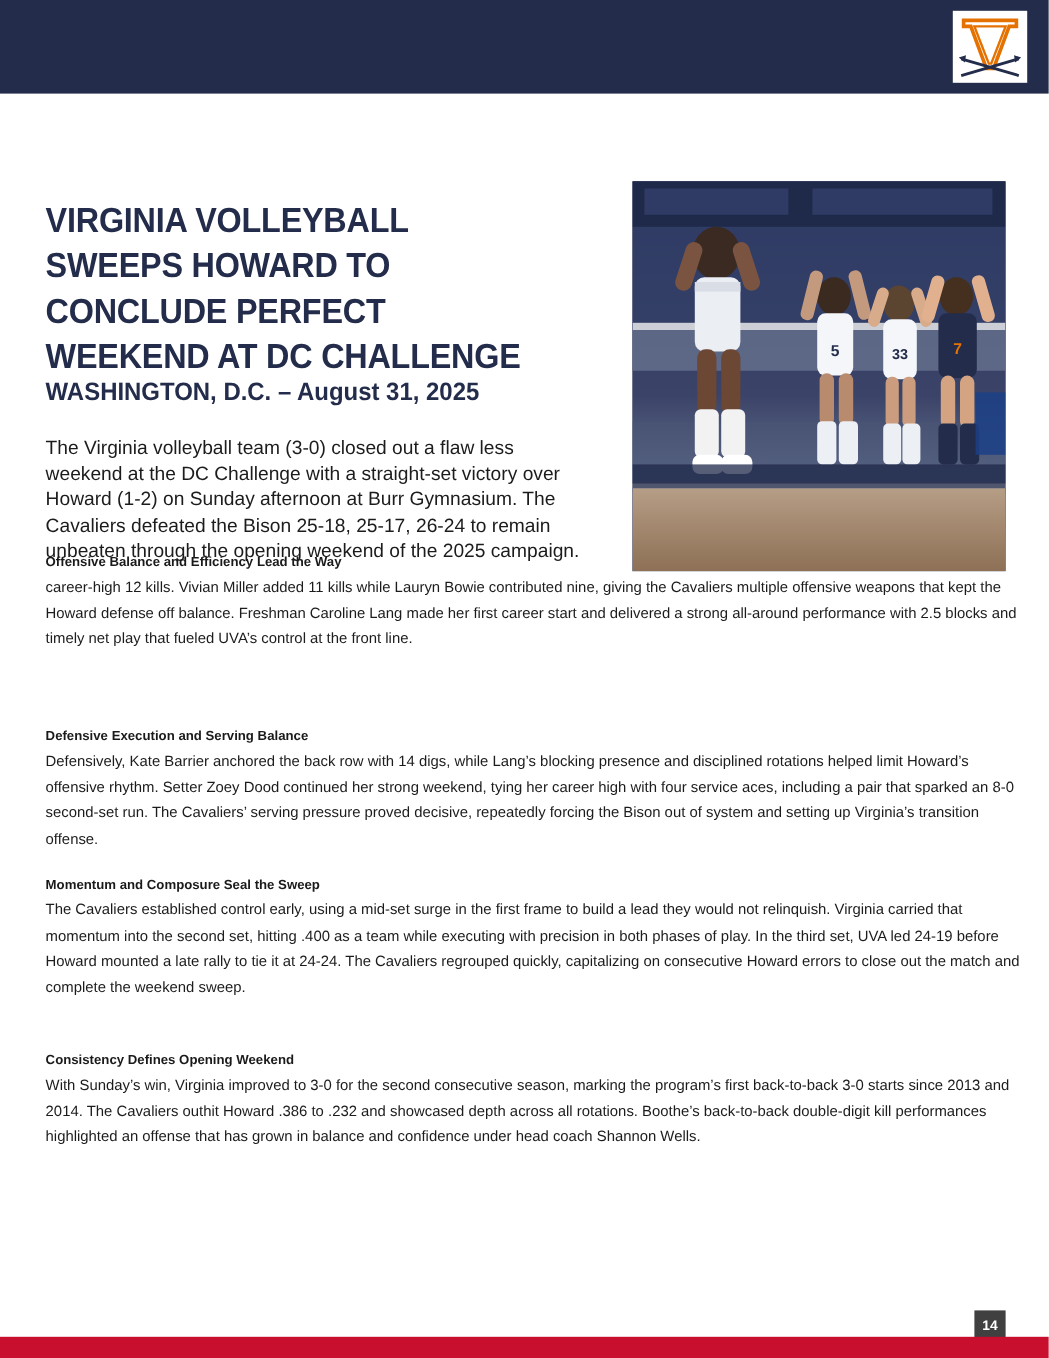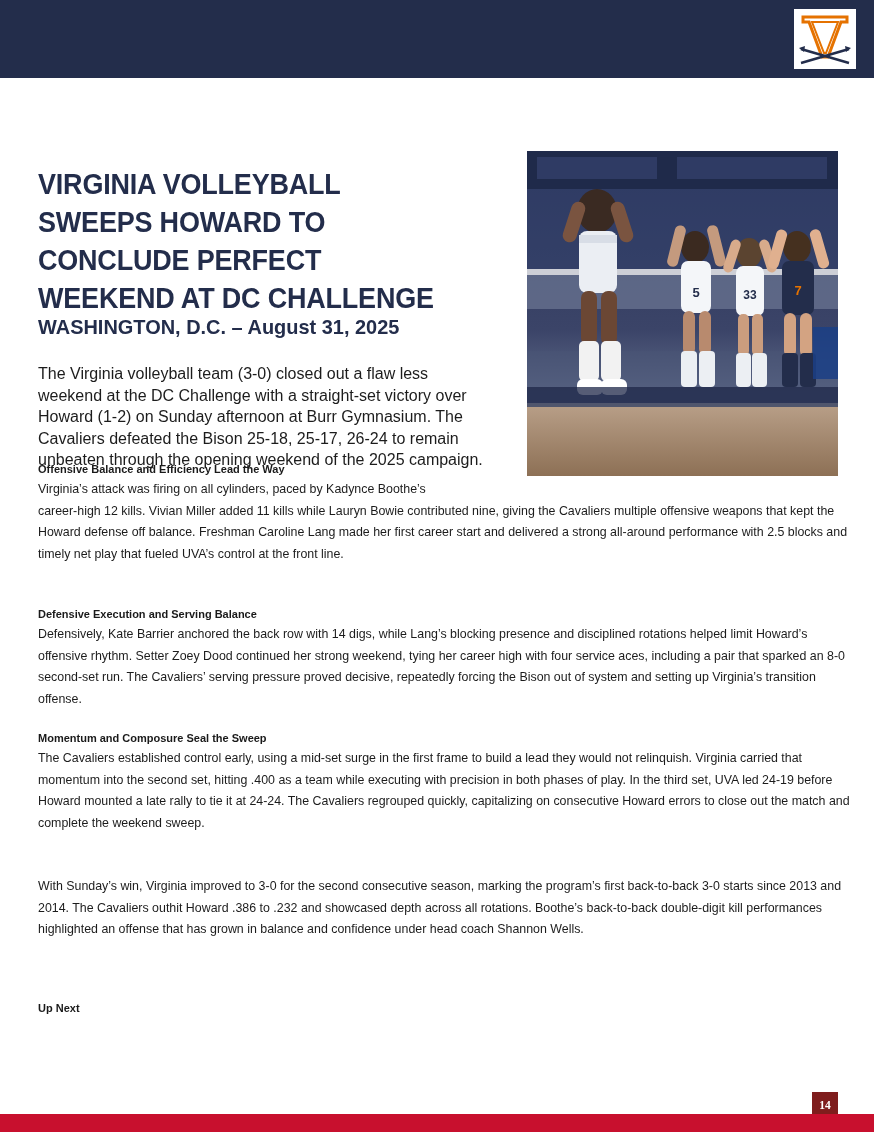--- a/index.html
+++ b/index.html
@@ -119,28 +119,27 @@
   .sec-consistency { top: 798px; }
   .sec-upnext   { top: 922px; }
 
   
   .page-num {
     position: absolute;
     right: 36px;
     bottom: 14px;
     width: 26px;
     height: 26px;
-    background: #7f1d1d;
+    background: #404040;
     color: #ffffff;
     font-size: 11.5px;
     font-weight: bold;
     display: flex;
     align-items: center;
     justify-content: center;
-    font-family: Liberation Serif, serif;
   }
   .footer-bar {
     position: absolute;
     left: 0;
     bottom: 0;
     width: 874px;
     height: 18px;
     background: #c8102e;
   }
 </style>
@@ -246,39 +245,38 @@
       </g>
 
       <rect x="0" y="236" width="311" height="20" fill="#1d2748" opacity="0.75"></rect>
       <rect x="286" y="176" width="25" height="52" fill="#1b3f86" opacity="0.85"></rect>
     </svg>
   </div>
 
   <div class="section sec-offense">
     <div class="sec-title">Offensive Balance and Efficiency Lead the Way</div>
     <div class="sec-body">
-      <span class="first-line">Virginia’s attack was firing on all cylinders, paced by Kadynce Boothe’s</span>
       <span>career-high 12 kills. Vivian Miller added 11 kills while Lauryn Bowie contributed nine, giving the Cavaliers multiple offensive weapons that kept the Howard defense off balance. Freshman Caroline Lang made her first career start and delivered a strong all-around performance with 2.5 blocks and timely net play that fueled UVA’s control at the front line.</span>
     </div>
   </div>
 
   <div class="section sec-defense">
     <div class="sec-title">Defensive Execution and Serving Balance</div>
     <div class="sec-body">Defensively, Kate Barrier anchored the back row with 14 digs, while Lang’s blocking presence and disciplined rotations helped limit Howard’s offensive rhythm. Setter Zoey Dood continued her strong weekend, tying her career high with four service aces, including a pair that sparked an 8-0 second-set run. The Cavaliers’ serving pressure proved decisive, repeatedly forcing the Bison out of system and setting up Virginia’s transition offense.</div>
   </div>
 
   <div class="section sec-momentum">
     <div class="sec-title">Momentum and Composure Seal the Sweep</div>
     <div class="sec-body">The Cavaliers established control early, using a mid-set surge in the first frame to build a lead they would not relinquish. Virginia carried that momentum into the second set, hitting .400 as a team while executing with precision in both phases of play. In the third set, UVA led 24-19 before Howard mounted a late rally to tie it at 24-24. The Cavaliers regrouped quickly, capitalizing on consecutive Howard errors to close out the match and complete the weekend sweep.</div>
   </div>
 
   <div class="section sec-consistency">
+    <div class="sec-title">Consistency Defines Opening Weekend</div>
     <div class="sec-body">With Sunday’s win, Virginia improved to 3-0 for the second consecutive season, marking the program’s first back-to-back 3-0 starts since 2013 and 2014. The Cavaliers outhit Howard .386 to .232 and showcased depth across all rotations. Boothe’s back-to-back double-digit kill performances highlighted an offense that has grown in balance and confidence under head coach Shannon Wells.</div>
   </div>
 
   <div class="section sec-upnext">
-    <div class="sec-title">Up Next</div>
   </div>
 
 </div>
 
 <div class="page-num">14</div>
 <div class="footer-bar"></div>
 
 </body></html>

